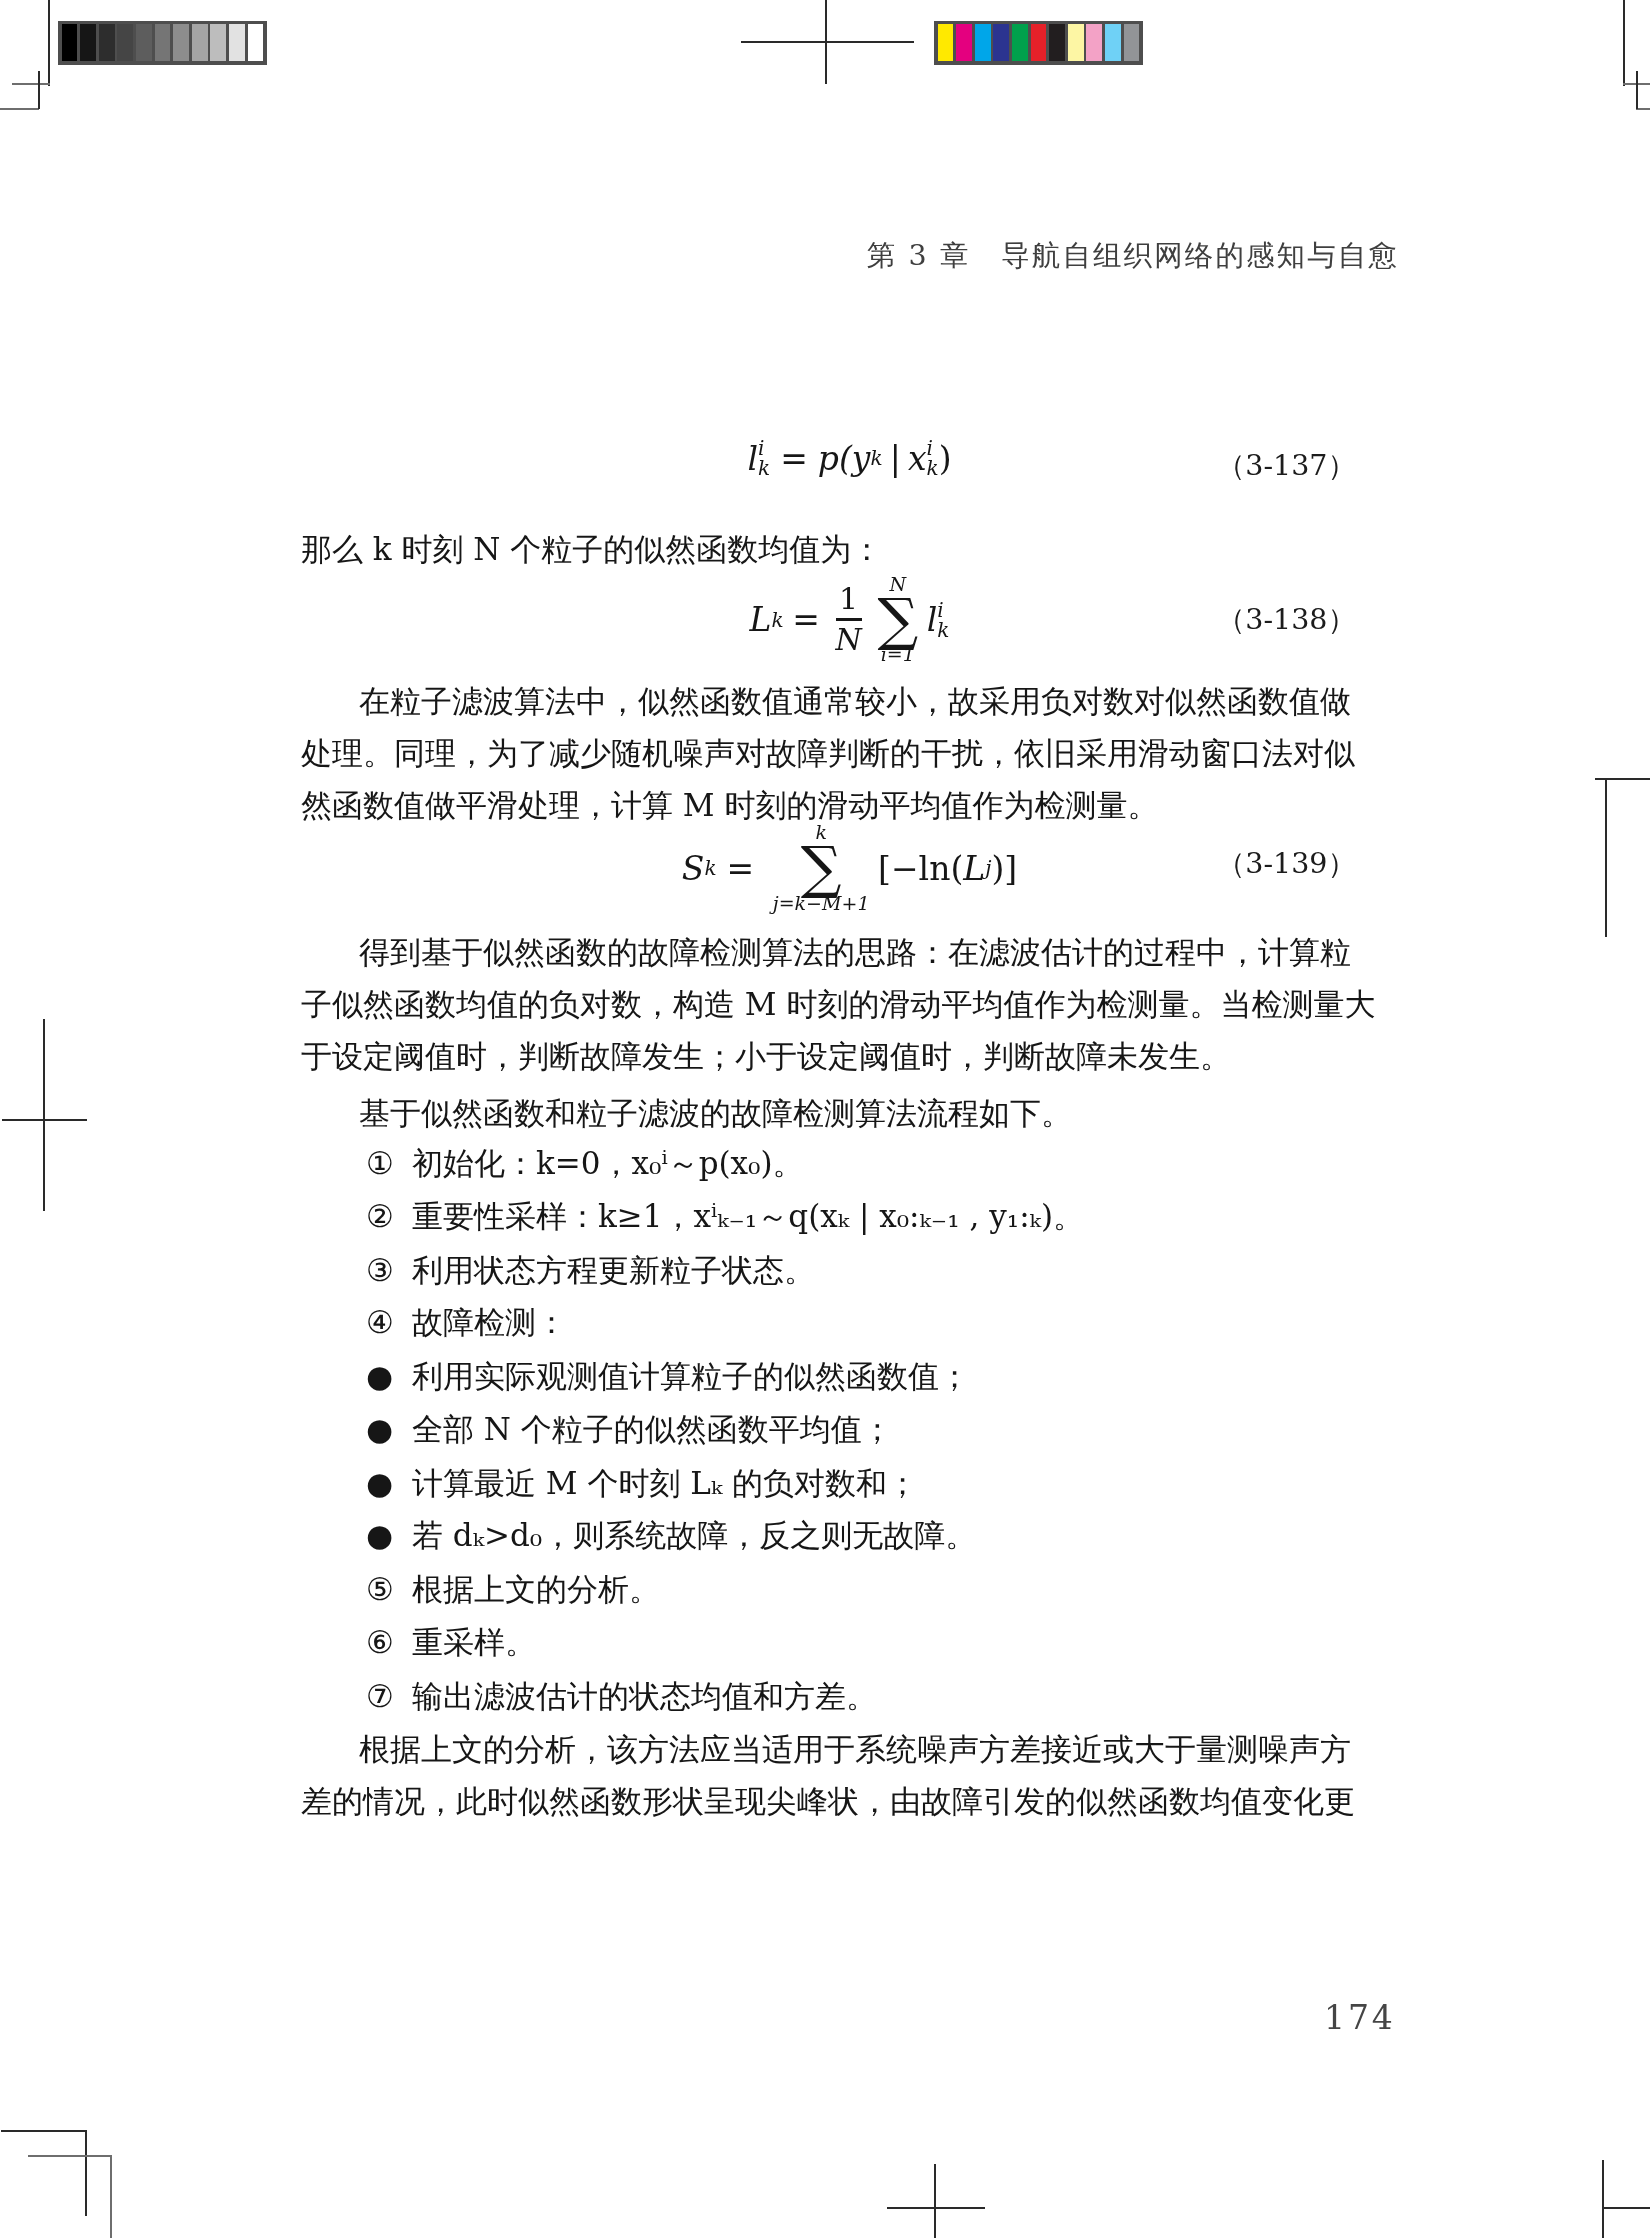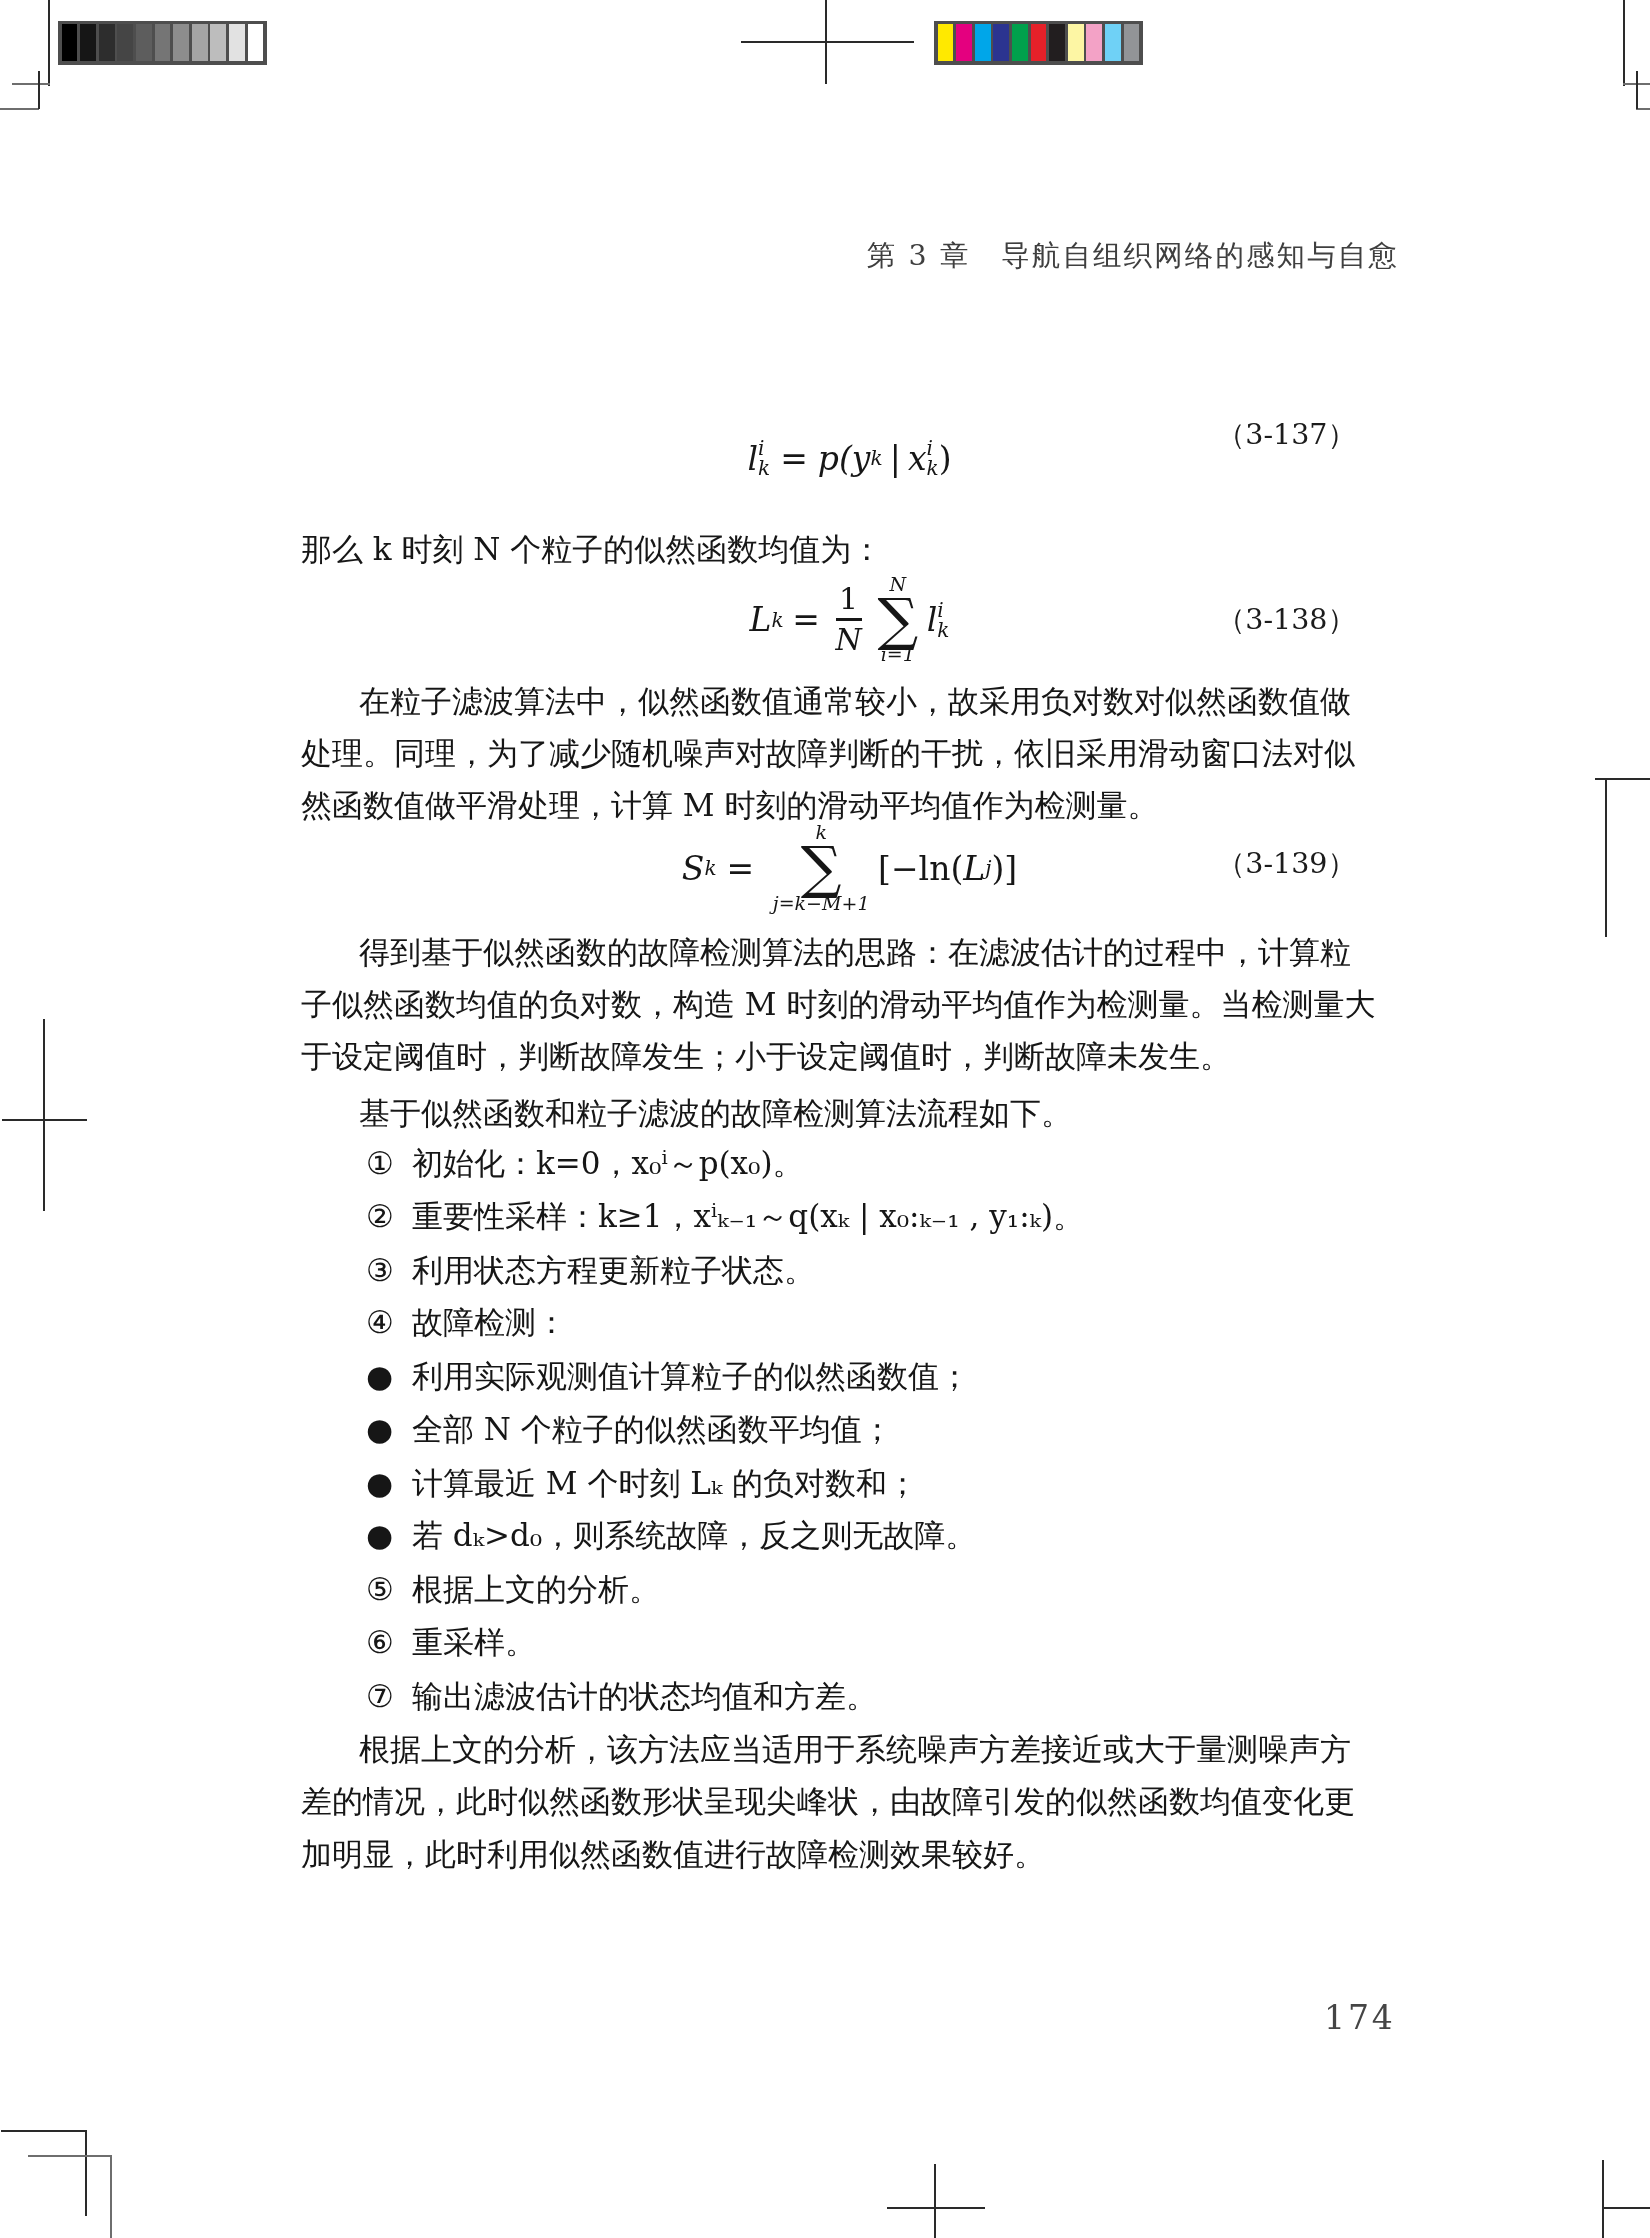--- a/index.html
+++ b/index.html
@@ -38,21 +38,21 @@
       font-size:20px;line-height:20px;vertical-align:middle;font-style:italic;}
   .frac{display:inline-flex;flex-direction:column;align-items:center;
         font-size:30px;line-height:1.05;margin:0 7.1px;}
   .frac .fbar{width:100%;height:2.1px;background:#161616;margin:3.6px 0;}
   .bigsum{display:inline-flex;flex-direction:column;align-items:center;
           line-height:1;margin:0 8.6px;}
   .bigsum .stop,.bigsum .sbot{font-size:19px;font-style:italic;}
   .bigsum .sigma{font-size:57px;font-style:normal;line-height:.9;}
 
   .eqnum{position:absolute;right:295px;font-size:28.5px;color:#1c1c1c;white-space:nowrap;}
-  #num137{top:416px;margin-left:33px;}
+  #num137{top:447px;margin-left:33px;}
   #num138{top:601px;}
   #num139{top:845px;}
 
   .pagenum{position:absolute;left:1324px;top:1998px;font-size:33px;
            color:#454545;letter-spacing:2.9px;}
 </style>
 </head>
 <body>
 
 <div class="page">
@@ -195,18 +195,17 @@
   <div class="li" style="top:1358px;"><span class="mk">●</span><span>利用实际观测值计算粒子的似然函数值；</span></div>
   <div class="li" style="top:1411px;"><span class="mk">●</span><span>全部 N 个粒子的似然函数平均值；</span></div>
   <div class="li" style="top:1465px;"><span class="mk">●</span><span>计算最近 M 个时刻 Lₖ 的负对数和；</span></div>
   <div class="li" style="top:1517px;"><span class="mk">●</span><span>若 dₖ&gt;d₀，则系统故障，反之则无故障。</span></div>
   <div class="li" style="top:1571px;"><span class="mk">⑤</span><span>根据上文的分析。</span></div>
   <div class="li" style="top:1624px;"><span class="mk">⑥</span><span>重采样。</span></div>
   <div class="li" style="top:1678px;"><span class="mk">⑦</span><span>输出滤波估计的状态均值和方差。</span></div>
 
   <div class="line" style="top:1731px;left:359px;">根据上文的分析，该方法应当适用于系统噪声方差接近或大于量测噪声方</div>
   <div class="line" style="top:1783px;left:301px;">差的情况，此时似然函数形状呈现尖峰状，由故障引发的似然函数均值变化更</div>
-  <div class="line" style="top:1836px;left:301px;">加明显，此时利用似然函数值进行故障检测效果较好。</div>
 
   <div class="pagenum">174</div>
 
 </div>
 
 
 </body></html>

